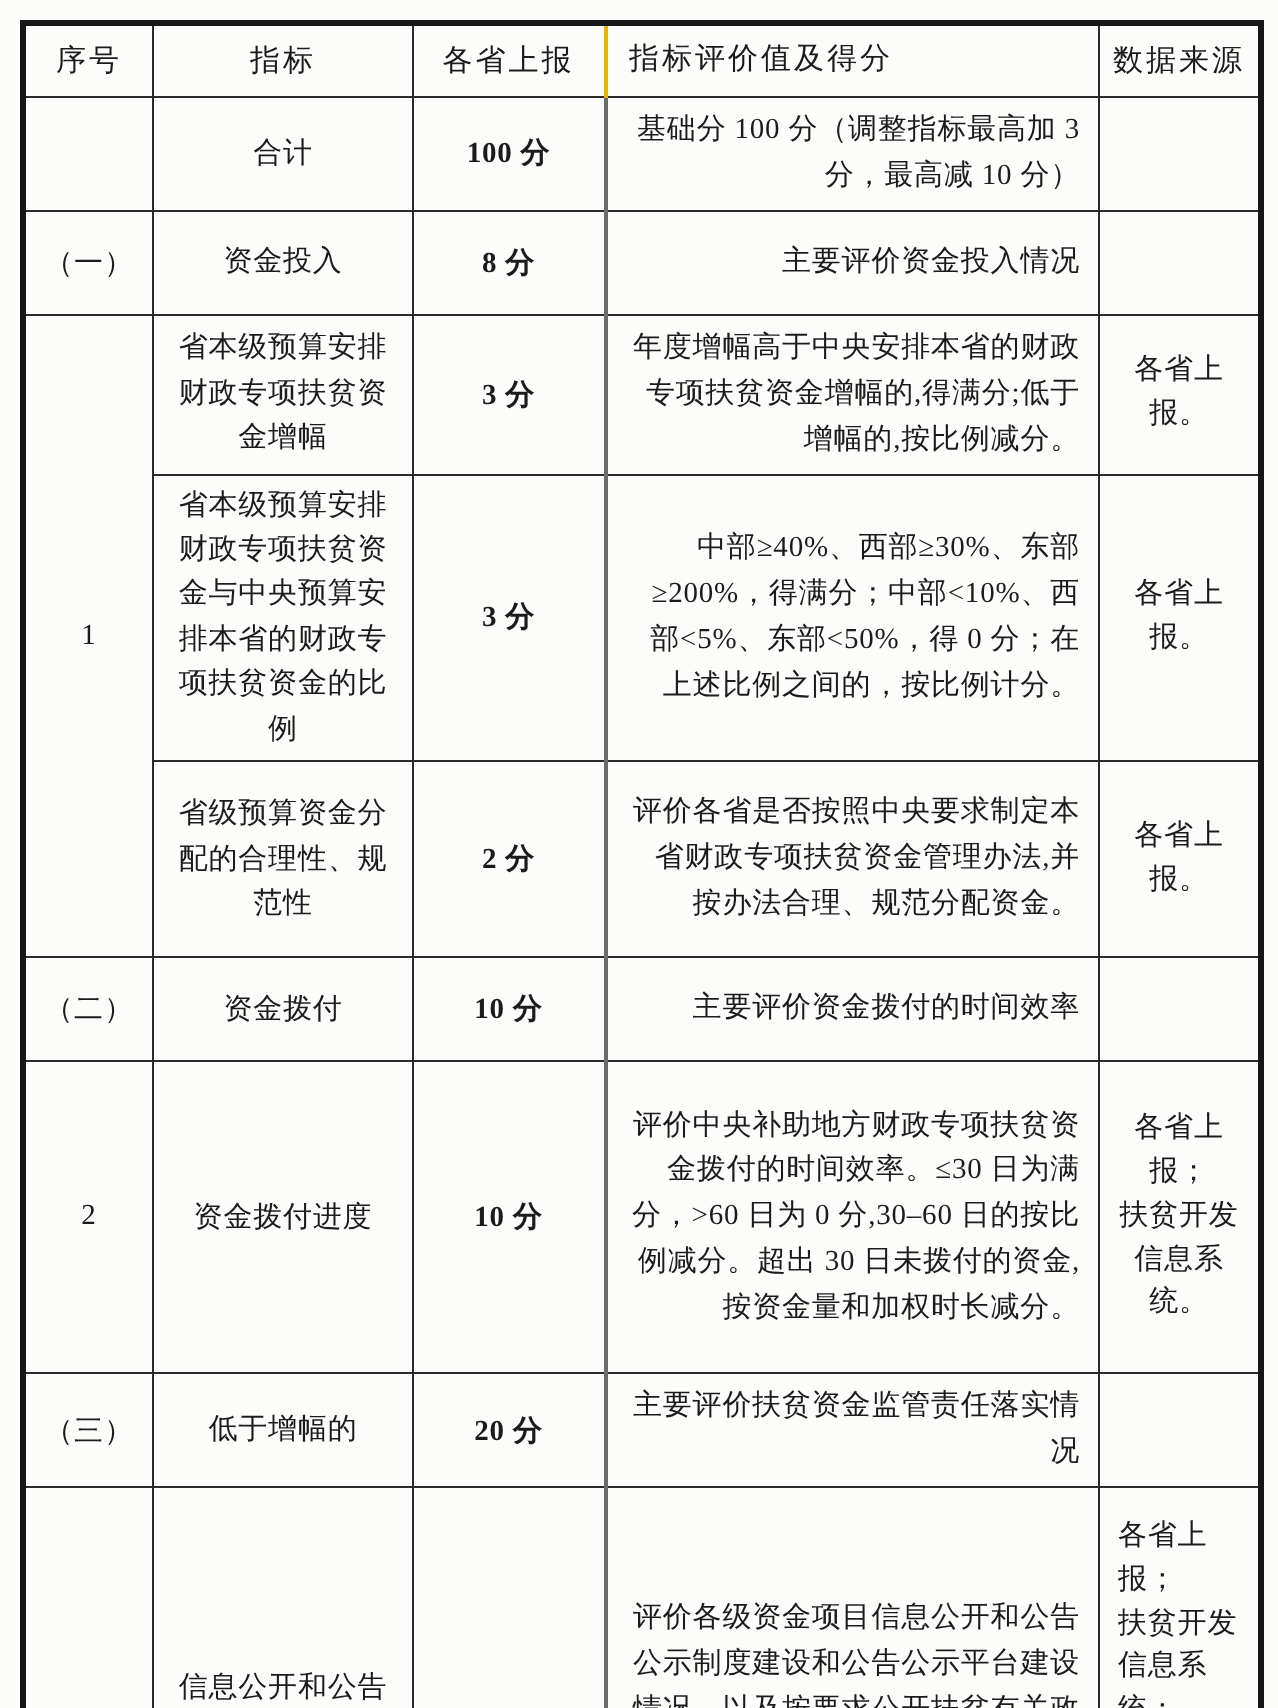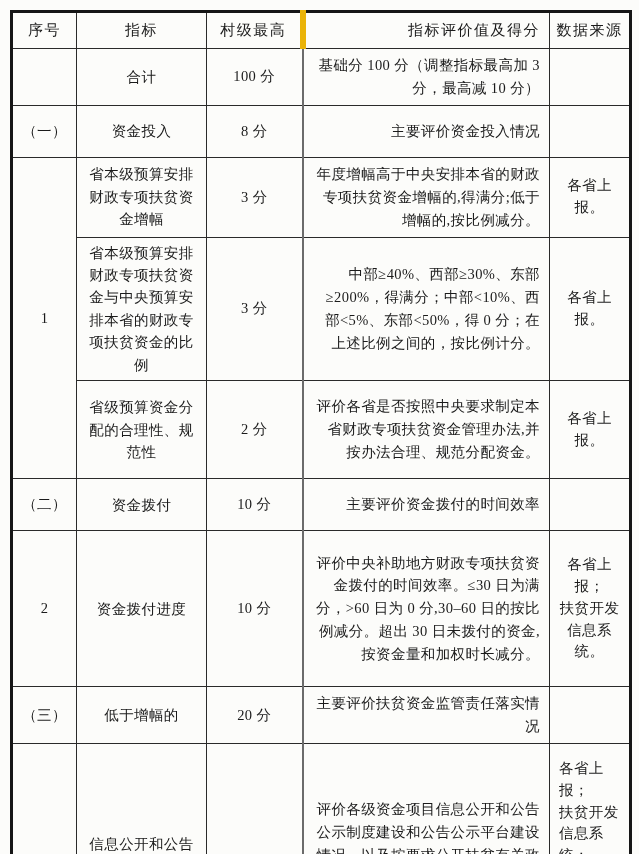--- a/index.html
+++ b/index.html
@@ -29,27 +29,27 @@
   }
   thead th {
     font-size: 15px;
     text-align: center;
     letter-spacing: 1.5px;
     padding: 2px 4px;
   }
   td { font-size: 14.5px; letter-spacing: 0.4px; }
   .c-serial { text-align: center; padding: 2px 4px; }
   .c-ind    { text-align: center; line-height: 1.55; padding: 4px 9px; }
-  .c-score  { text-align: center; padding: 16px 4px; }
+  .c-score  { text-align: center; padding: 16px 4px; font-weight: bold; }
   .c-eval   {
     text-align: right; line-height: 1.58;
     padding: 5px 9px 5px 11px;
     border-left: 2px solid #6b6b6b;
   }
-  th.c-eval { border-left: 6px solid #eab308; text-align: right; }
+  th.c-eval { border-left: 2px solid #eab308; text-align: left; }
   .c-src {
     text-align: center; line-height: 1.5;
     white-space: pre-line;
     padding: 14px 5px;
   }
   .c-src.src-left { text-align: left; padding-left: 9px; }
   
   tr.rh-head { height: 37px; }
   tr.rh-total { height: 55px; }
   tr.rh-sec   { height: 33px; }
@@ -70,21 +70,21 @@
       <col style="width:65px">
       <col style="width:130px">
       <col style="width:96px">
       <col style="width:247px">
       <col style="width:81px">
     </colgroup>
     <thead>
       <tr class="rh-head">
         <th>序号</th>
         <th>指标</th>
-        <th>村级最高</th>
+        <th>各省上报</th>
         <th class="c-eval">指标评价值及得分</th>
         <th>数据来源</th>
       </tr>
     </thead>
     <tbody>
       <tr class="rh-total">
         <td class="c-serial"></td>
         <td class="c-ind">合计</td>
         <td class="c-score">100 分</td>
         <td class="c-eval">基础分 100 分（调整指标最高加 3 分，最高减 10 分）</td>

